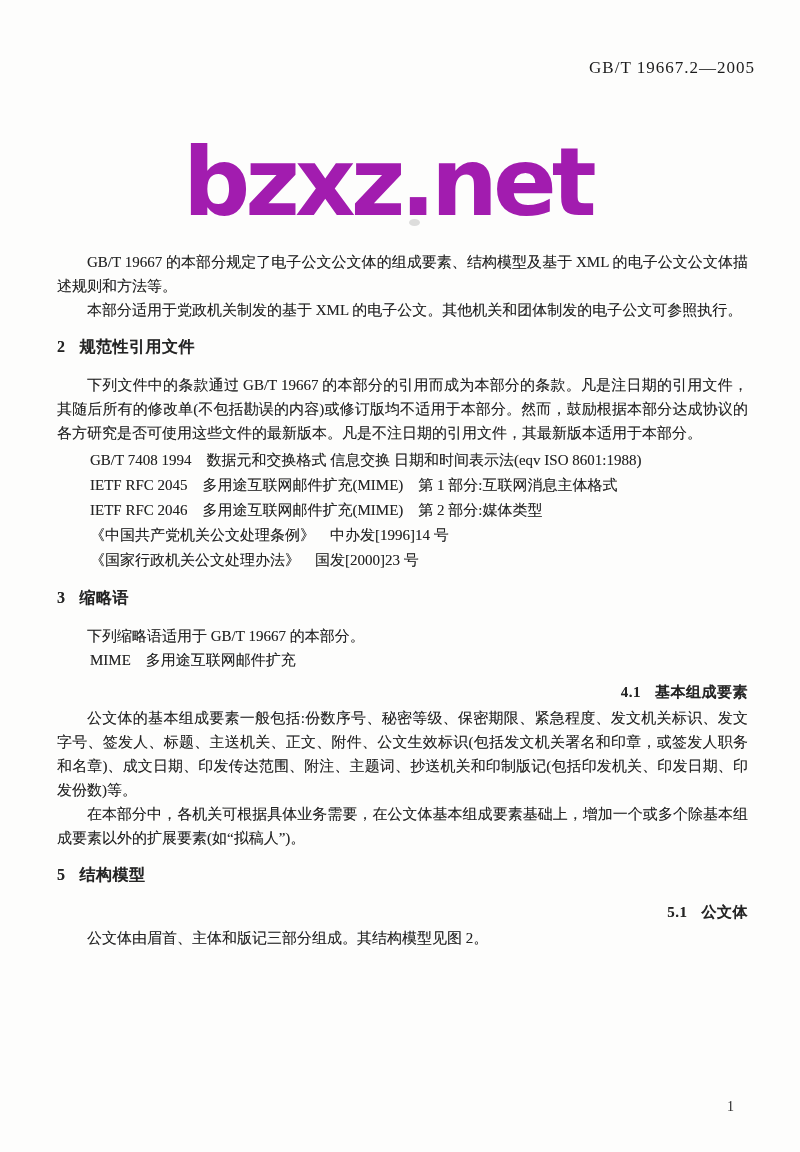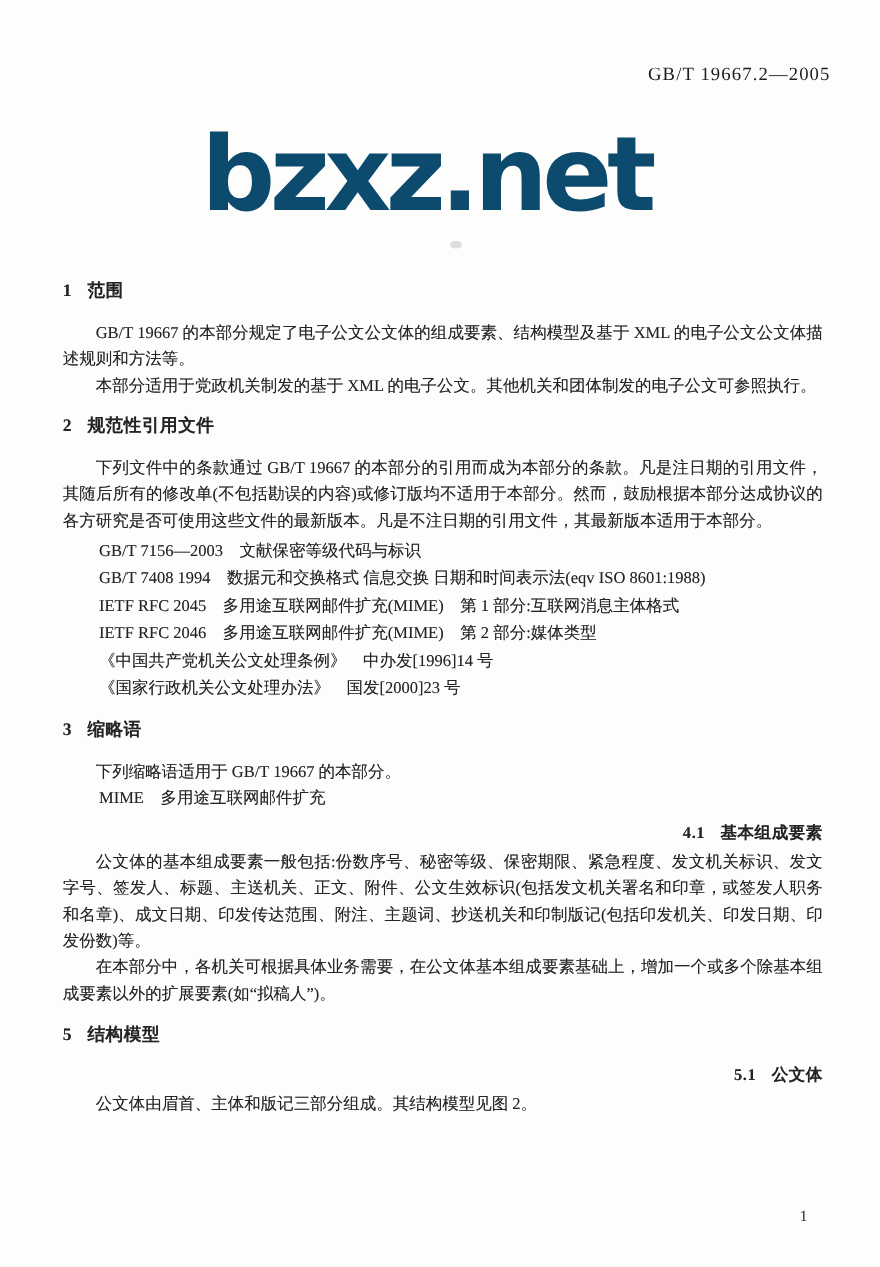--- a/index.html
+++ b/index.html
@@ -8,27 +8,27 @@
     width:800px;height:1152px;
     margin:0 auto;
     background:#fdfdfc;
     overflow:hidden;
     font-family:"Liberation Serif","DejaVu Serif",serif;
     color:#242424;
   }
   
   .watermark{
     position:absolute;
-    left:183px;top:105px;
+    left:183px;top:128px;
     z-index:0;
     font-family:"DejaVu Sans","Liberation Sans",sans-serif;
     font-weight:700;
     font-size:94px;
     letter-spacing:-5px;
-    color:#0c4a6e;
+    color:#a21caf;
     user-select:none;
   }
   .std-number{
     position:absolute;
     top:58px;right:45px;
     z-index:1;
     font-weight:400;
     font-size:17px;
     letter-spacing:1px;
     color:#1c1c1c;
@@ -114,30 +114,28 @@
   <div class="watermark">bzxz.net</div>
 
   <div class="std-number">GB/T 19667.2—2005</div>
 
 
   <div class="smudge"></div>
 
   <div class="content">
 
     <div class="sec">
-      <div class="h-sec first"><span class="h-num">1</span><span>范围</span></div>
       <p>GB/T 19667 的本部分规定了电子公文公文体的组成要素、结构模型及基于 XML 的电子公文公文体描述规则和方法等。</p>
       <p>本部分适用于党政机关制发的基于 XML 的电子公文。其他机关和团体制发的电子公文可参照执行。</p>
     </div>
 
     <div class="sec">
       <div class="h-sec"><span class="h-num">2</span><span>规范性引用文件</span></div>
       <p>下列文件中的条款通过 GB/T 19667 的本部分的引用而成为本部分的条款。凡是注日期的引用文件，其随后所有的修改单(不包括勘误的内容)或修订版均不适用于本部分。然而，鼓励根据本部分达成协议的各方研究是否可使用这些文件的最新版本。凡是不注日期的引用文件，其最新版本适用于本部分。</p>
       <ul class="ref-list">
-        <li>GB/T 7156—2003　文献保密等级代码与标识</li>
         <li>GB/T 7408 1994　数据元和交换格式 信息交换 日期和时间表示法(eqv ISO 8601:1988)</li>
         <li>IETF RFC 2045　多用途互联网邮件扩充(MIME)　第 1 部分:互联网消息主体格式</li>
         <li>IETF RFC 2046　多用途互联网邮件扩充(MIME)　第 2 部分:媒体类型</li>
         <li>《中国共产党机关公文处理条例》　中办发[1996]14 号</li>
         <li>《国家行政机关公文处理办法》　国发[2000]23 号</li>
       </ul>
     </div>
 
     <div class="sec">
       <div class="h-sec"><span class="h-num">3</span><span>缩略语</span></div>

